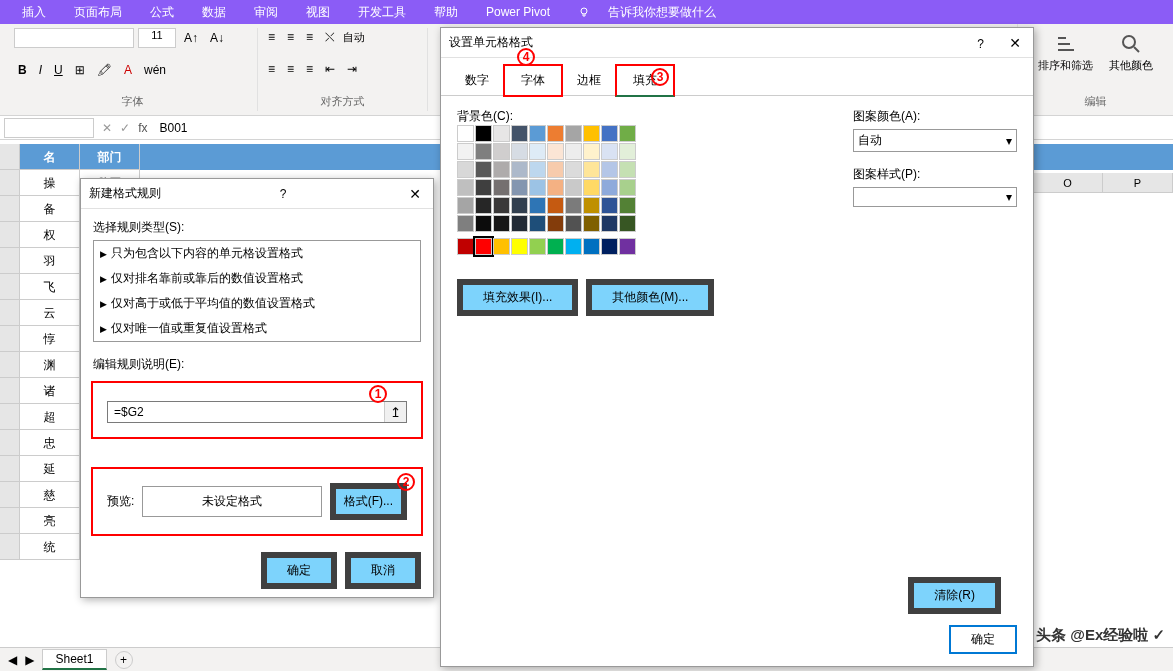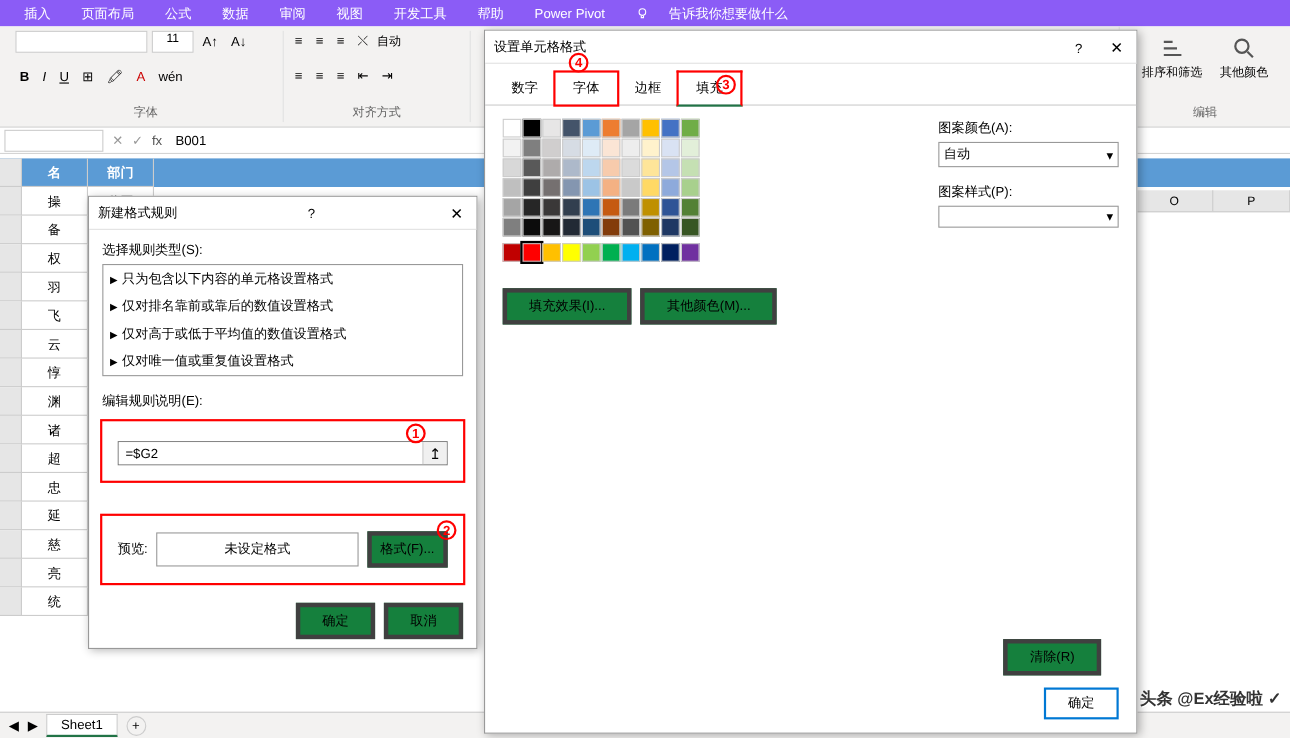--- a/index.html
+++ b/index.html
@@ -47,21 +47,21 @@
 .rule-list div.selected { background: #cce4f7; }
 .rule-list .arrow { font-size: 9px; margin-right: 4px; }
 .formula-box { border: 1px solid #7a7a7a; display: flex; margin-top: 4px; }
 .formula-box input { flex: 1; border: none; padding: 3px 6px; font-size: 12px; }
 .formula-box button { width: 22px; border: none; border-left: 1px solid #ccc; background: #f0f0f0; cursor: pointer; }
 .red-box { border: 2px solid #ff0000; padding: 14px; margin: -2px; }
 .circle-num { display: inline-flex; width: 18px; height: 18px; border: 2px solid #ff0000; border-radius: 50%; color: #ff0000; font-weight: bold; align-items: center; justify-content: center; font-size: 12px; position: absolute; }
 .preview-row { display: flex; align-items: center; gap: 8px; margin-top: 16px; }
 .preview-box { flex: 1; border: 1px solid #999; text-align: center; padding: 6px; }
 .dlg-buttons { display: flex; justify-content: flex-end; gap: 8px; padding: 8px 12px; }
-.dlg-btn { border: 4px solid #404040; background: #15803d; padding: 4px 20px; cursor: pointer; font-size: 12px; }
+.dlg-btn { border: 6px solid #404040; background: #7dd3fc; padding: 4px 20px; cursor: pointer; font-size: 12px; }
 
 
 .dlg2 { position: absolute; left: 440px; top: 27px; width: 594px; height: 640px; background: #fff; border: 1px solid #999; box-shadow: 2px 2px 8px rgba(0,0,0,0.3); font-size: 12px; }
 .dlg2-tabs { display: flex; border-bottom: 1px solid #ccc; padding: 0 8px; margin-top: 8px; }
 .dlg2-tabs span { padding: 6px 16px; cursor: pointer; }
 .dlg2-tabs span.active { border-bottom: 2px solid #217346; }
 .dlg2-body { padding: 12px 16px; display: flex; gap: 40px; }
 .bg-section { flex: 1; }
 .no-color-btn { width: 176px; border: 1px solid #999; background: #d4e7fa; text-align: center; padding: 4px; margin: 6px 0; cursor: pointer; }
 .color-grid { display: grid; grid-template-columns: repeat(10, 17px); gap: 1px; margin-bottom: 6px; }
@@ -317,20 +317,21 @@
   <div class="dlg2-tabs" style="position:relative">
     <span>数字</span>
     <span class="red-box" style="position:relative">字体</span>
     <span>边框</span>
     <span class="active red-box" style="position:relative">填充</span>
     <div class="circle-num" style="left:76px;top:-18px">4</div>
     <div class="circle-num" style="left:210px;top:2px">3</div>
   </div>
   <div class="dlg2-body">
     <div class="bg-section">
+      <div>背景色(C):</div>
       <div class="color-grid" id="theme-grid">
           <div class="sw" style="background: rgb(255, 255, 255);"></div>
           <div class="sw" style="background: rgb(0, 0, 0);"></div>
           <div class="sw" style="background: rgb(231, 230, 230);"></div>
           <div class="sw" style="background: rgb(68, 84, 106);"></div>
           <div class="sw" style="background: rgb(91, 155, 213);"></div>
           <div class="sw" style="background: rgb(237, 125, 49);"></div>
           <div class="sw" style="background: rgb(165, 165, 165);"></div>
           <div class="sw" style="background: rgb(255, 192, 0);"></div>
           <div class="sw" style="background: rgb(68, 114, 196);"></div>

